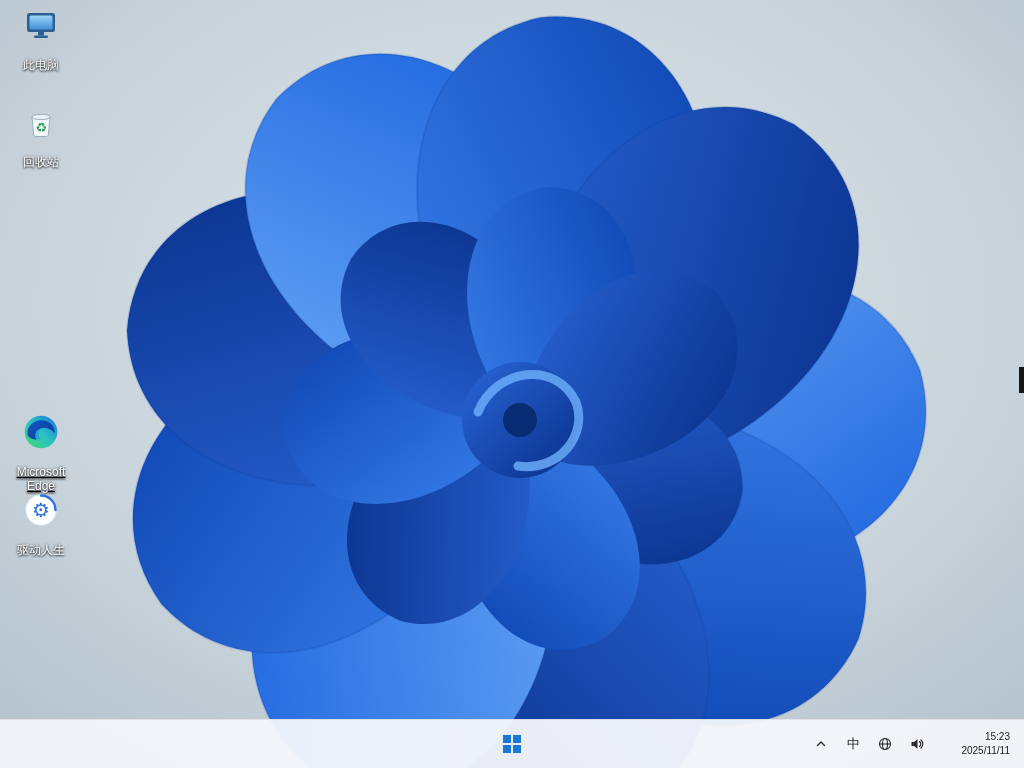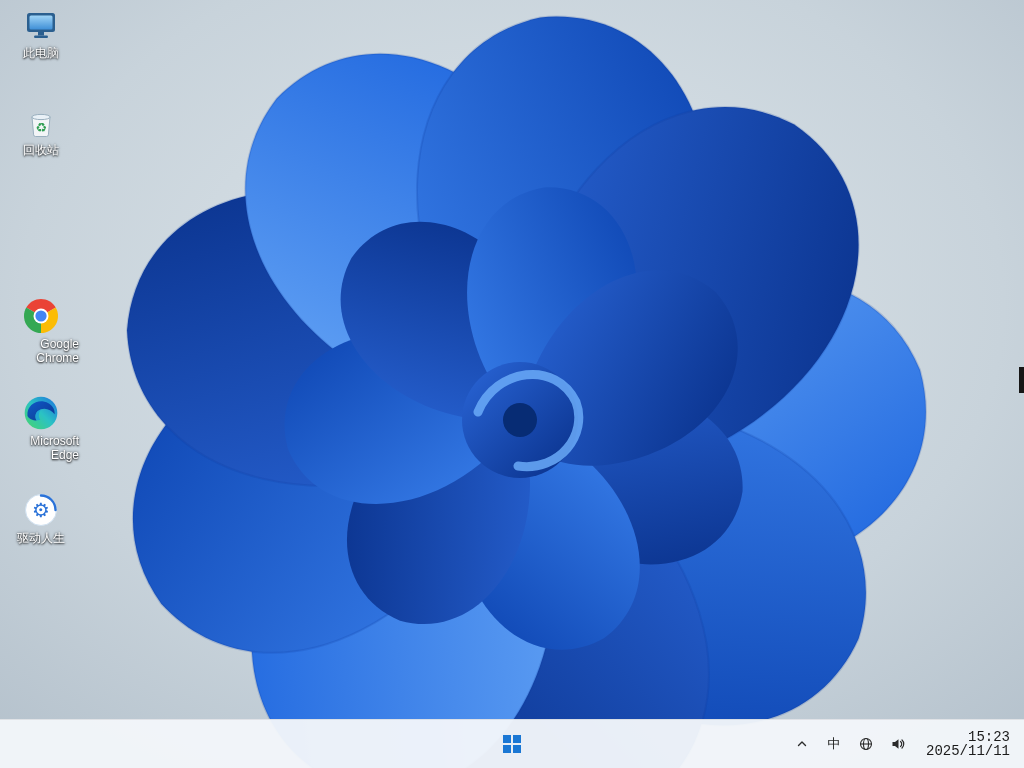--- a/index.html
+++ b/index.html
@@ -6,37 +6,37 @@
   body{font-family:"Liberation Sans",sans-serif;background:#000;}
   .screen{position:relative;width:1024px;height:768px;overflow:hidden;user-select:none;}
 
   
   .desktop{position:absolute;inset:0;}
   .wallpaper{position:absolute;inset:0;}
 
   
   .icon-cell{position:absolute;left:2px;width:78px;display:flex;flex-direction:column;align-items:center;cursor:default;border-radius:4px;}
   .icon-cell .glyph{width:34px;height:34px;display:flex;align-items:center;justify-content:center;}
-  .icon-label{margin-top:4px;font-size:12px;line-height:14px;color:#fff;text-align:right;max-width:76px;
+  .icon-label{margin-top:16px;font-size:12px;line-height:14px;color:#fff;text-align:center;max-width:76px;
     text-shadow:0 1px 2px rgba(0,0,0,.9),0 0 3px rgba(0,0,0,.6);}
 
   .cell-0{top:8px;} .cell-1{top:105px;} .cell-2{top:202px;}
-  .cell-3{top:299px;} .cell-4{top:396px;} .cell-5{top:493px;}
+  .cell-3{top:299px;} .cell-4{top:415px;text-decoration:underline;} .cell-5{top:493px;}
 
   
   .taskbar{position:absolute;left:0;right:0;bottom:0;height:48px;background:rgba(242,246,250,.96);
     border-top:1px solid rgba(0,0,0,.07);display:flex;align-items:center;}
   .start-button{position:absolute;left:50%;top:4px;transform:translateX(-50%);width:40px;height:40px;
     display:flex;align-items:center;justify-content:center;border-radius:5px;cursor:pointer;}
   .tray{position:absolute;right:6px;top:0;height:48px;display:flex;align-items:center;}
   .tray-btn{height:40px;min-width:26px;padding:0 3px;display:flex;align-items:center;justify-content:center;
     border-radius:5px;cursor:pointer;color:#1f1f1f;}
   .ime-text{font-size:13px;color:#1f1f1f;}
-  .clock{margin-left:6px;padding:3px 8px 3px 6px;text-align:right;font-size:14px;line-height:14px;color:#1b1b1b;
-    border-radius:5px;cursor:pointer;font-family:Liberation Mono, monospace;}
+  .clock{margin-left:22px;padding:3px 8px 3px 6px;text-align:right;font-size:10px;line-height:14px;color:#1b1b1b;
+    border-radius:5px;cursor:pointer;}
 
   .edge-artifact{position:absolute;right:0;top:367px;width:5px;height:26px;background:#161616;}
 </style>
 </head>
 <body>
 
 <div class="screen">
 
   <div class="desktop">
 
@@ -114,32 +114,20 @@
         <svg width="34" height="34" viewBox="0 0 34 34">
           <path d="M8,12 L26,12 L24.4,29.8 Q24.2,31.5 22.5,31.5 L11.5,31.5 Q9.8,31.5 9.6,29.8 Z" fill="rgba(255,255,255,0.78)" stroke="#9ab0bf" stroke-width="1"></path>
           <ellipse cx="17" cy="12" rx="9.2" ry="2.6" fill="#e9f1f7" stroke="#9ab0bf" stroke-width="1"></ellipse>
           <text x="17" y="26.5" font-size="13" text-anchor="middle" fill="#2f9e52" font-family="DejaVu Sans, sans-serif">♻</text>
         </svg>
       </div>
       <div class="icon-label">回收站</div>
     </div>
 
 
-    <div class="icon-cell cell-3">
-      <div class="glyph">
-        <svg width="34" height="34" viewBox="0 0 100 100">
-          <path d="M50 50 L6.7 25 A50 50 0 0 1 93.3 25 Z" fill="#ea4335"></path>
-          <path d="M50 50 L6.7 25 A50 50 0 0 0 50 100 Z" fill="#34a853"></path>
-          <path d="M50 50 L50 100 A50 50 0 0 0 93.3 25 Z" fill="#fbbc05"></path>
-          <circle cx="50" cy="50" r="22" fill="#fff"></circle>
-          <circle cx="50" cy="50" r="16.5" fill="#4285f4"></circle>
-        </svg>
-      </div>
-      <div class="icon-label">Google Chrome</div>
-    </div>
 
     <div class="icon-cell cell-4">
       <div class="glyph">
         <svg width="34" height="34" viewBox="0 0 100 100">
           <defs>
             <linearGradient id="eg1" x1="0" y1="1" x2="1" y2="0">
               <stop offset="0" stop-color="#49d668"></stop>
                 <stop offset="0.5" stop-color="#2bc2c4"></stop>
                 <stop offset="1" stop-color="#1b6fe0"></stop>
             </linearGradient>

